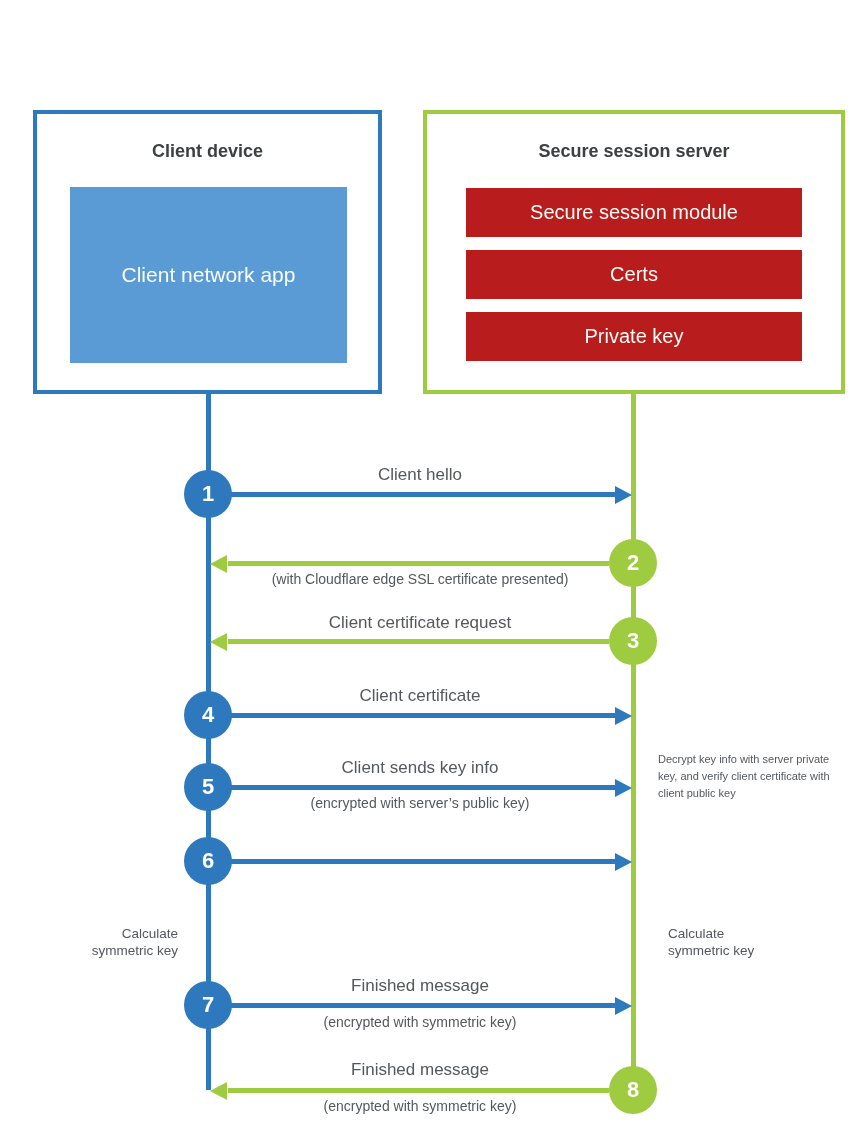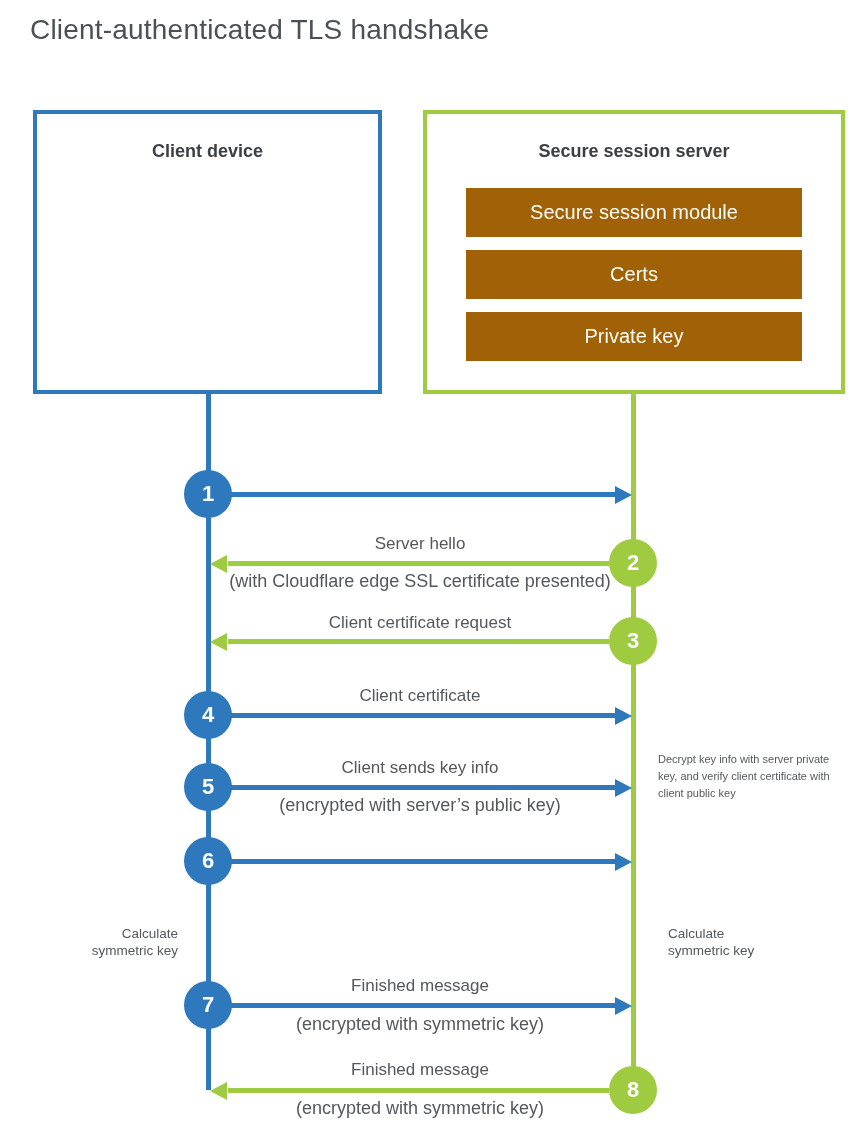--- a/index.html
+++ b/index.html
@@ -20,21 +20,21 @@
     font-size:18px;font-weight:700;color:#3d4043;
   }
   .client-app{
     position:absolute;left:70px;top:187px;width:277px;height:176px;
     background:#5b9bd5;display:flex;align-items:center;justify-content:center;
   }
   .client-app span{
     display:block;width:190px;text-align:center;color:#fbfdfa;font-size:21px;line-height:1.25;
   }
   .server-bar{
-    position:absolute;left:466px;width:336px;height:49px;background:#a16207;
+    position:absolute;left:466px;width:336px;height:49px;background:#b91c1c;
     display:flex;align-items:center;justify-content:center;
     color:#fbfdf6;font-size:20px;
   }
   .bar1{top:188px}.bar2{top:250px}.bar3{top:312px}
   
   .vline{position:absolute;width:5px;}
   .blue-vline{left:206px;top:392px;height:698px;background:#2e79bd;}
   .green-vline{left:631px;top:392px;height:700px;background:#9ecb40;}
   
   .circle{
@@ -59,60 +59,62 @@
   .y5{top:785px}.y6{top:859px}.y7{top:1003px}.y8{top:1088px}
   .h1{top:486px}.h2{top:555px}.h3{top:633px}.h4{top:707px}
   .h5{top:779px}.h6{top:853px}.h7{top:997px}.h8{top:1082px}
   
   .step-label{
     position:absolute;left:210px;width:420px;text-align:center;
     font-size:17px;color:#54585c;
   }
   .step-sub{
     position:absolute;left:210px;width:420px;text-align:center;
-    font-size:18px;color:#54585c;
+    font-size:14px;color:#54585c;
   }
   .l1{top:465px}.l2{top:534px}.l3{top:613px}.l4{top:686px}
   .l5{top:758px}.l6{top:832px}.l7{top:976px}.l8{top:1060px}
   .sb2{top:571px}.sb5{top:795px}.sb6{top:870px}.sb7{top:1014px}.sb8{top:1098px}
   
   .note{
     position:absolute;left:658px;top:751px;width:182px;
     font-size:11px;line-height:17px;color:#54585c;
   }
   .calc{font-size:13.5px;line-height:17px;color:#54585c;position:absolute;top:925px;}
   .calc-left{left:70px;width:108px;text-align:right;}
   .calc-right{left:668px;width:110px;text-align:left;}
 </style>
 </head>
 <body>
 
 <div class="canvas">
 
-  <h1 class="page-title">Client-authenticated TLS handshake</h1>
 
   <div class="box client-box">
     <div class="box-title">Client device</div>
+  </div>
+  <div class="client-app">
+    <span>Client network app</span>
   </div>
 
   <div class="box server-box">
     <div class="box-title">Secure session server</div>
   </div>
   <div class="server-bar bar1">Secure session module</div>
   <div class="server-bar bar3">Private key</div>
   <div class="server-bar bar2">Certs</div>
 
   <div class="vline blue-vline"></div>
   <div class="vline green-vline"></div>
 
+  <div class="step-label l1">Client hello</div>
   <div class="aline blue y1"></div>
   <div class="ahead right h1"></div>
   <div class="circle blue c1">1</div>
 
-  <div class="step-label l2">Server hello</div>
   <div class="aline green y2"></div>
   <div class="ahead left h2"></div>
   <div class="step-sub sb2">(with Cloudflare edge SSL certificate presented)</div>
   <div class="circle green c2">2</div>
 
   <div class="step-label l3">Client certificate request</div>
   <div class="aline green y3"></div>
   <div class="ahead left h3"></div>
   <div class="circle green c3">3</div>
 

